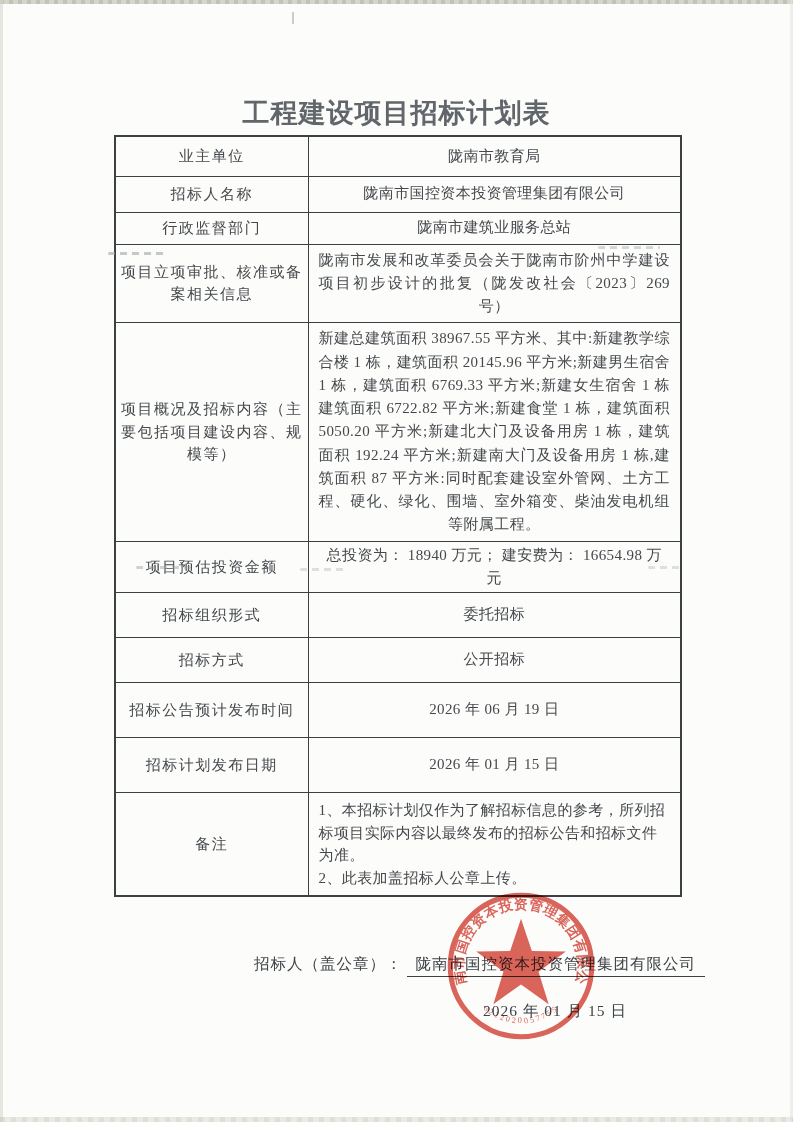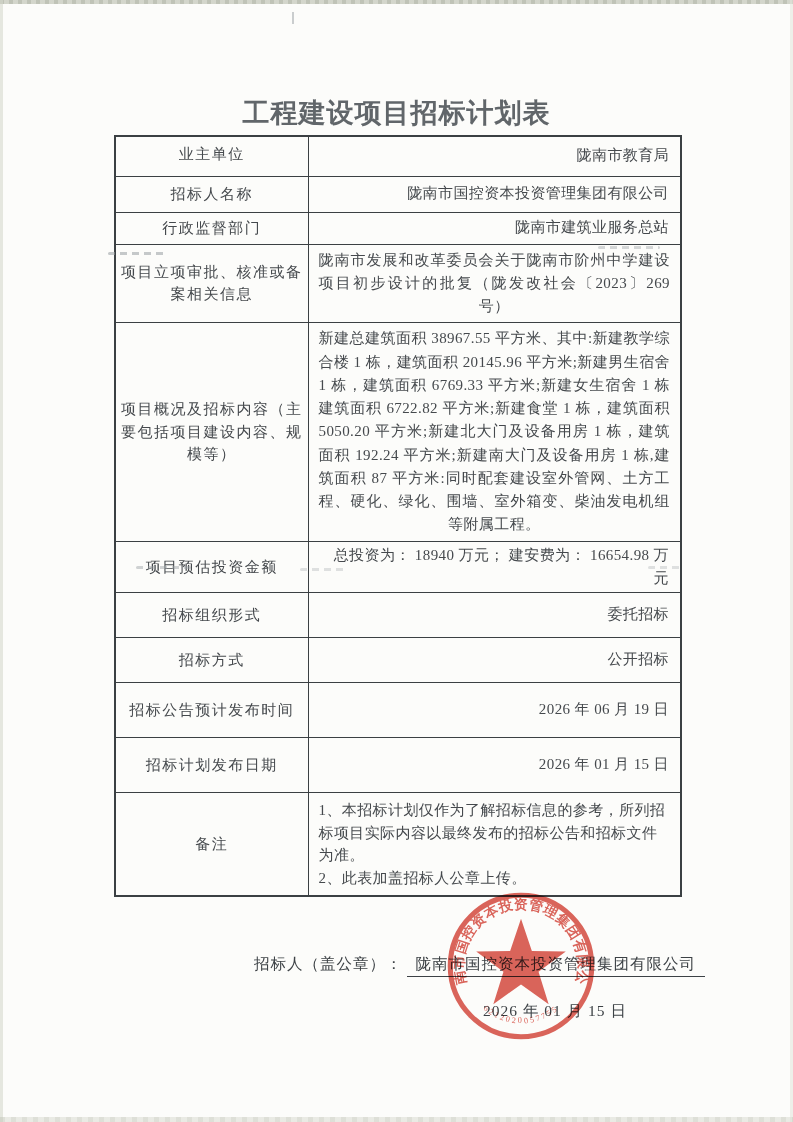--- a/index.html
+++ b/index.html
@@ -62,26 +62,26 @@
   }
   .bid-table td.label {
     width: 193px;
     text-align: center;
     letter-spacing: 1.5px;
     padding: 2px 5px;
     line-height: 1.5;
   }
   .bid-table td.value {
     width: 373px;
-    text-align: right;
+    text-align: center;
     letter-spacing: .4px;
     padding: 2px 11px;
     line-height: 1.55;
   }
-  .row-0  td { height: 40px; font-family: Liberation Mono, monospace; }
+  .row-0  td { height: 40px; }
   .row-1  td { height: 36px; }
   .row-2  td { height: 33px; }
   .row-3  td { height: 32px; }
   .row-4  td { height: 52px; }
   .row-5  td { height: 187px; }
   .row-6  td { height: 45px; }
   .row-7  td { height: 42px; }
   .row-8  td { height: 45px; }
   .row-9  td { height: 45px; }
   .row-10 td { height: 55px; }

